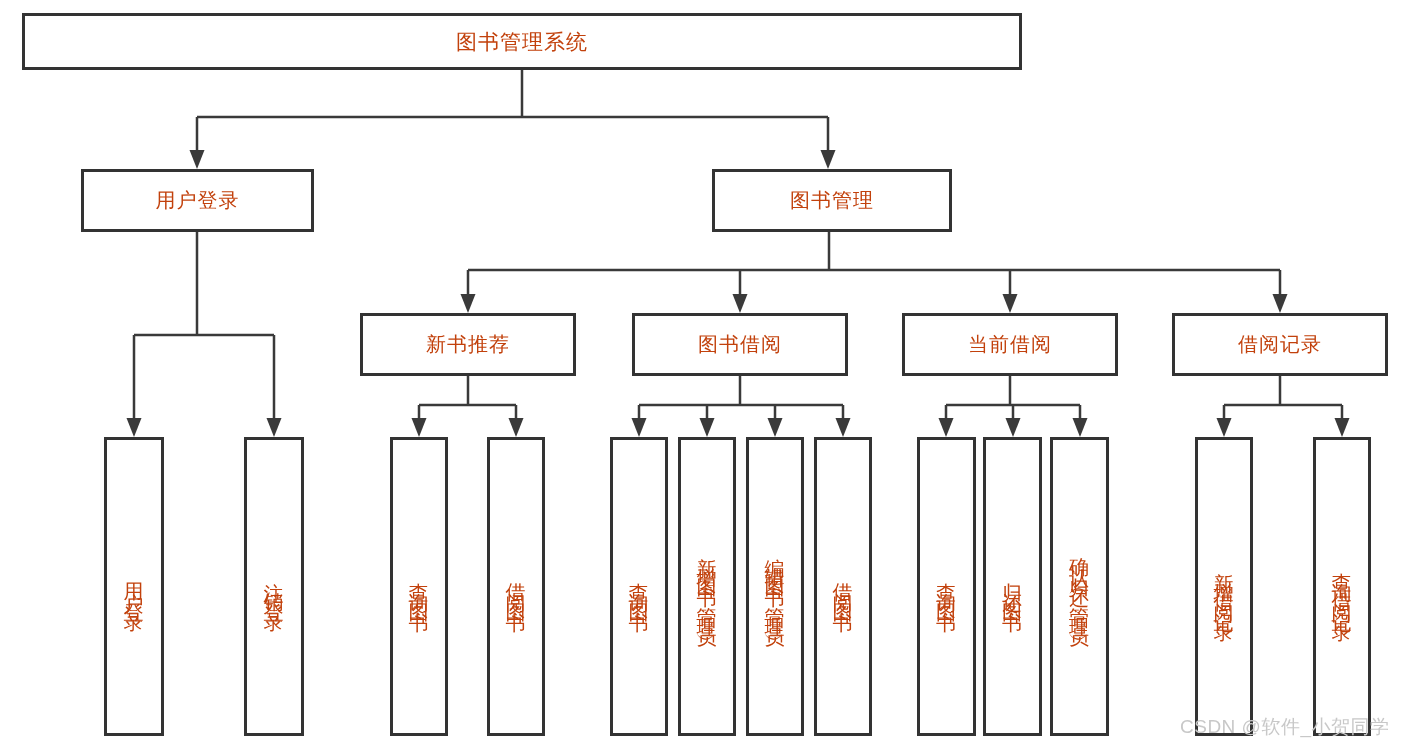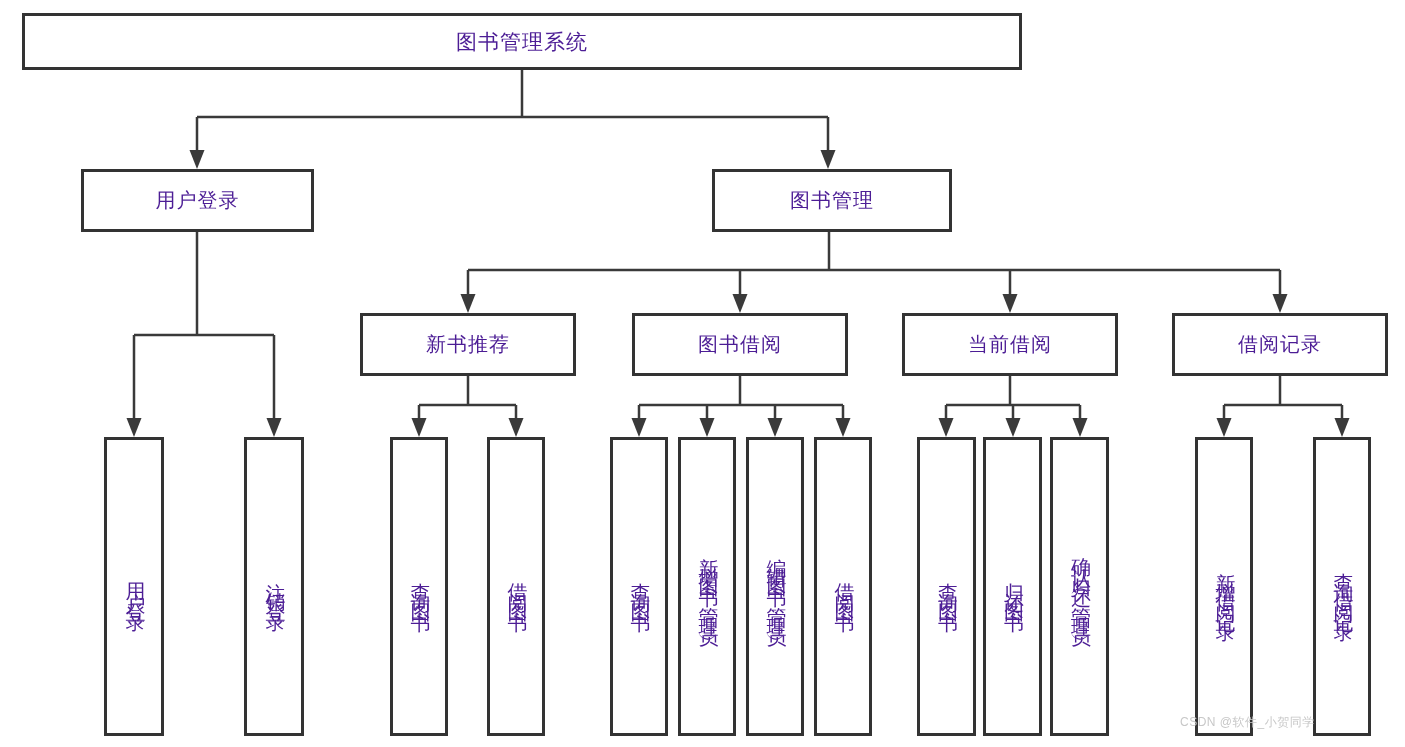--- a/index.html
+++ b/index.html
@@ -3,23 +3,23 @@
 <meta charset="utf-8">
 <style>
   html,body { margin:0; padding:0; background:#ffffff; }
   body { width:1405px; height:747px; font-family:"Liberation Sans", sans-serif; }
   .canvas { position:relative; width:1405px; height:747px; background:#ffffff; overflow:hidden; }
 
   svg.wires { position:absolute; left:0; top:0; z-index:1; pointer-events:none; }
 
   .box {
     position:absolute; box-sizing:border-box; background:#ffffff;
-    border:3px solid #333333; color:#4c1d95;
+    border:3px solid #333333; color:#c2410c;
     display:flex; align-items:center; justify-content:center;
-    z-index:2; text-align:center;font-family:Liberation Mono, monospace;
+    z-index:2; text-align:center;
   }
   .root-box { font-size:21px; letter-spacing:1px; }
   .branch-box { font-size:20px; letter-spacing:1px; }
   .leaf-box {
     font-size:20px; writing-mode:vertical-lr; text-orientation:mixed;
     letter-spacing:10px; line-height:1.1;
   }
 
   
   .n-root { left:22px;  top:13px;  width:1000px; height:57px; }
@@ -40,21 +40,21 @@
   .g3c { left:746px;  width:58px; }
   .g3d { left:814px;  width:58px; }
   .g4a { left:917px;  width:59px; }
   .g4b { left:983px;  width:59px; }
   .g4c { left:1050px; width:59px; }
   .g5a { left:1195px; width:58px; }
   .g5b { left:1313px; width:58px; }
 
   .watermark {
     position:absolute; left:1180px; top:714px; z-index:5;
-    font-size:12px; color:#c8c8c8; letter-spacing:0.5px; white-space:nowrap;
+    font-size:19px; color:#c8c8c8; letter-spacing:0.5px; white-space:nowrap;
   }
 </style>
 </head>
 <body>
 
 <div class="canvas">
 
   <svg class="wires" width="1405" height="747" viewBox="0 0 1405 747">
     <g stroke="#3a3a3a" stroke-width="2.5" fill="none">
       <path d="M522,70 V117 M197,117 H828 M197,117 V157 M828,117 V157"></path>

